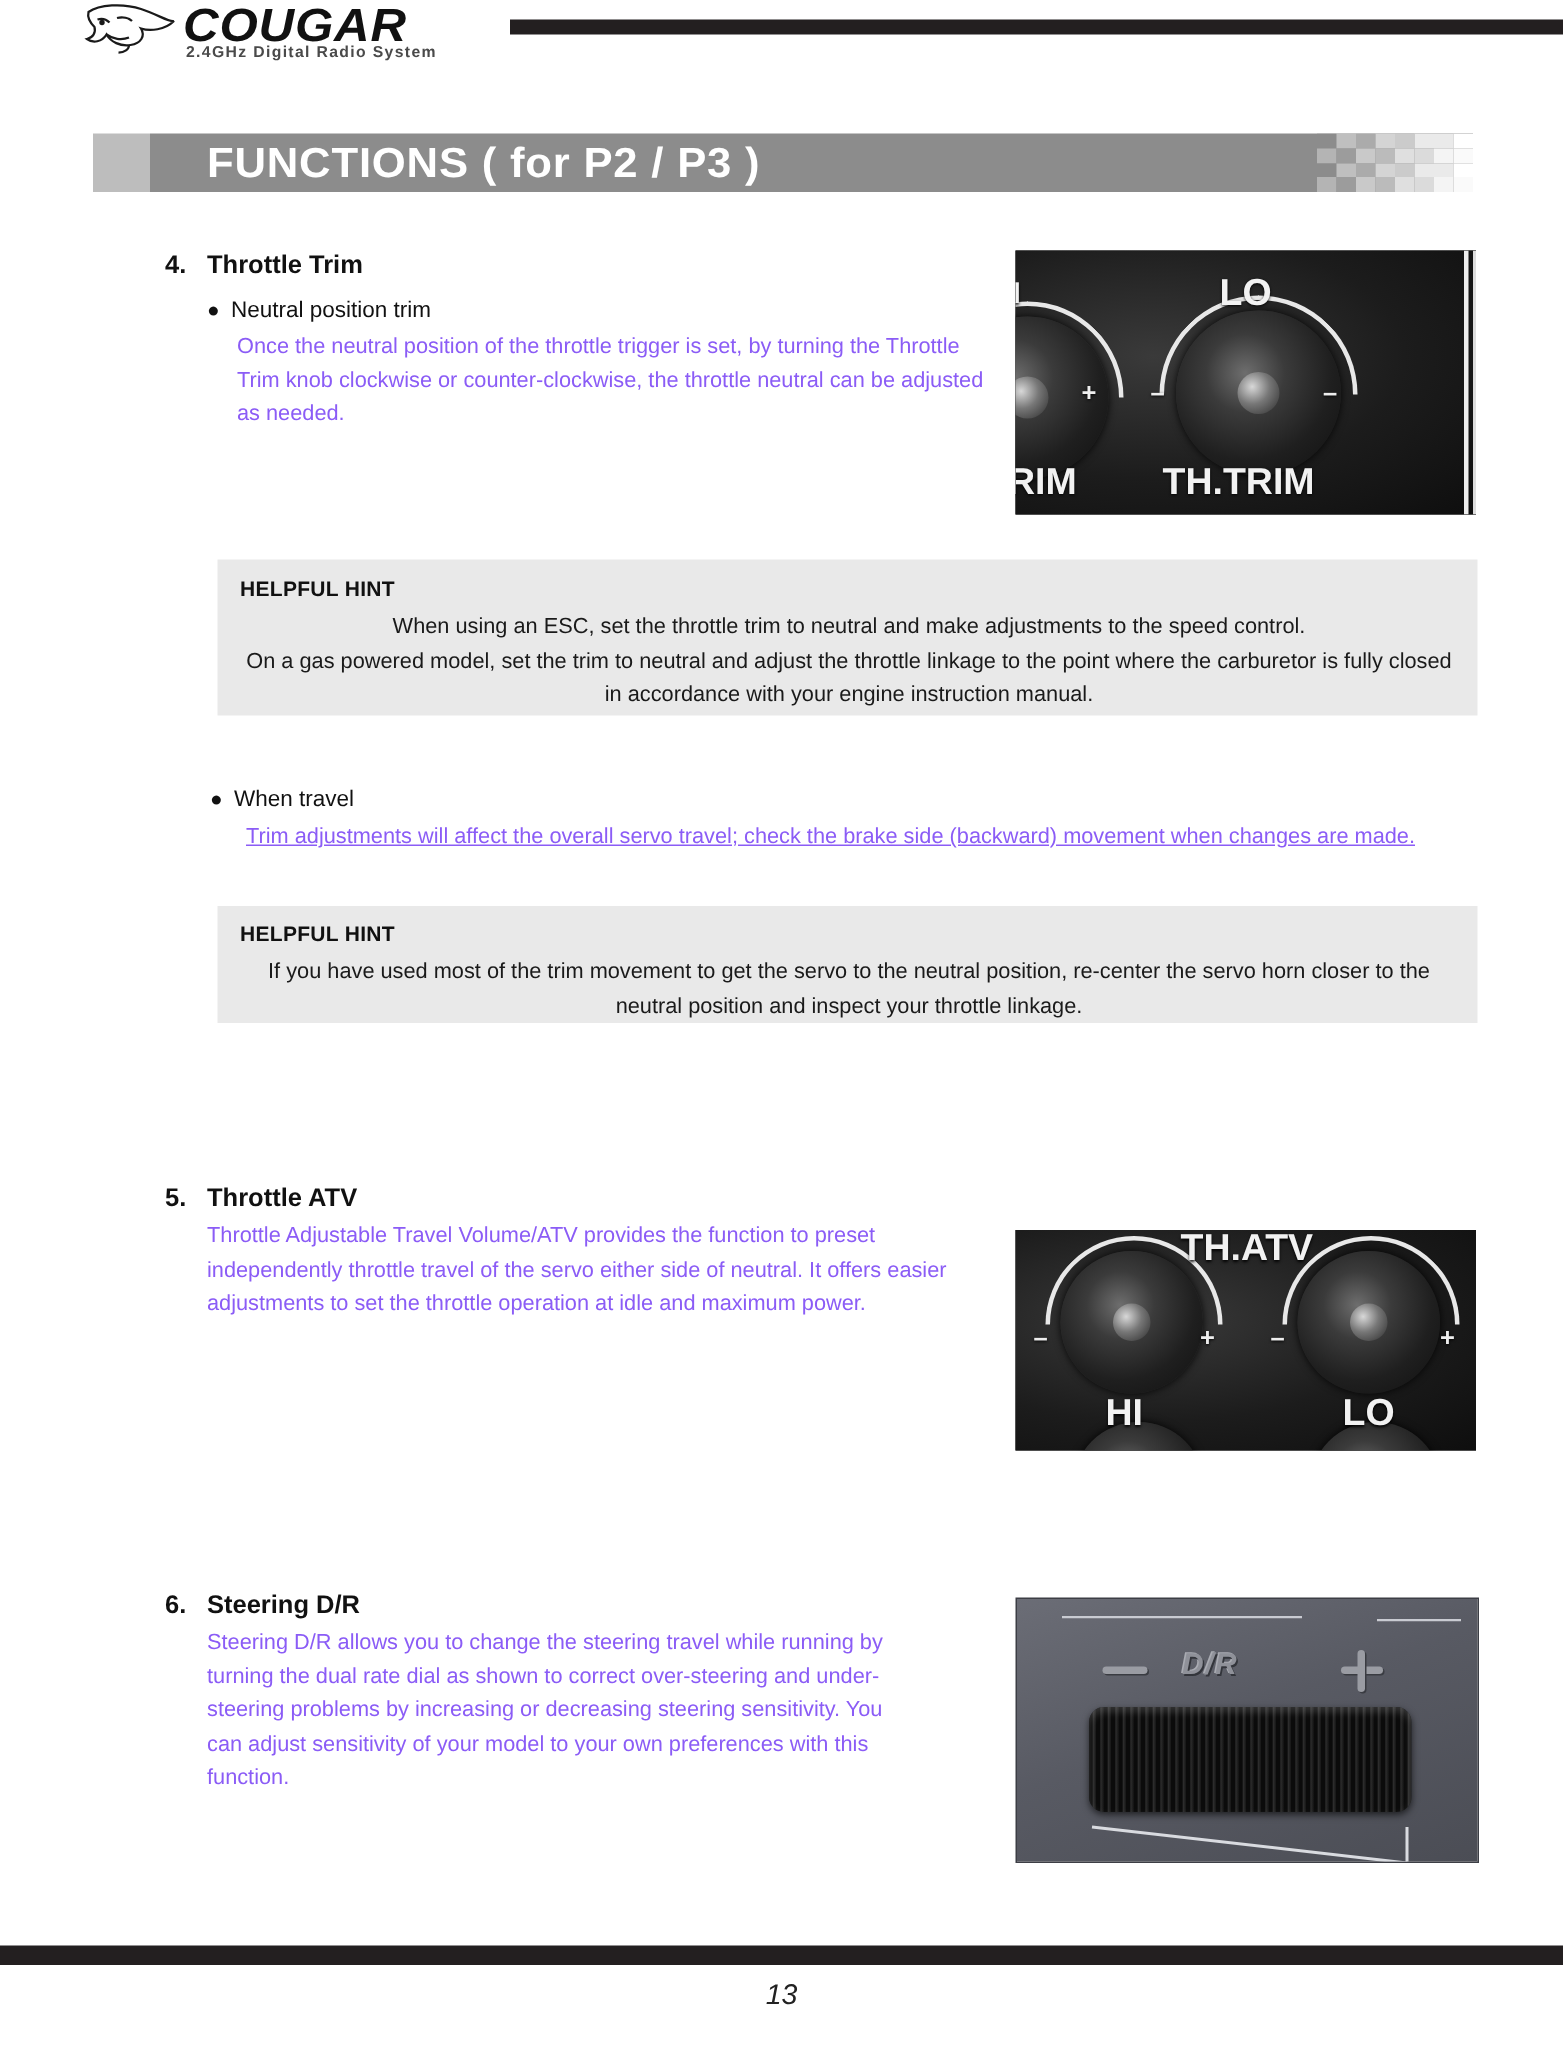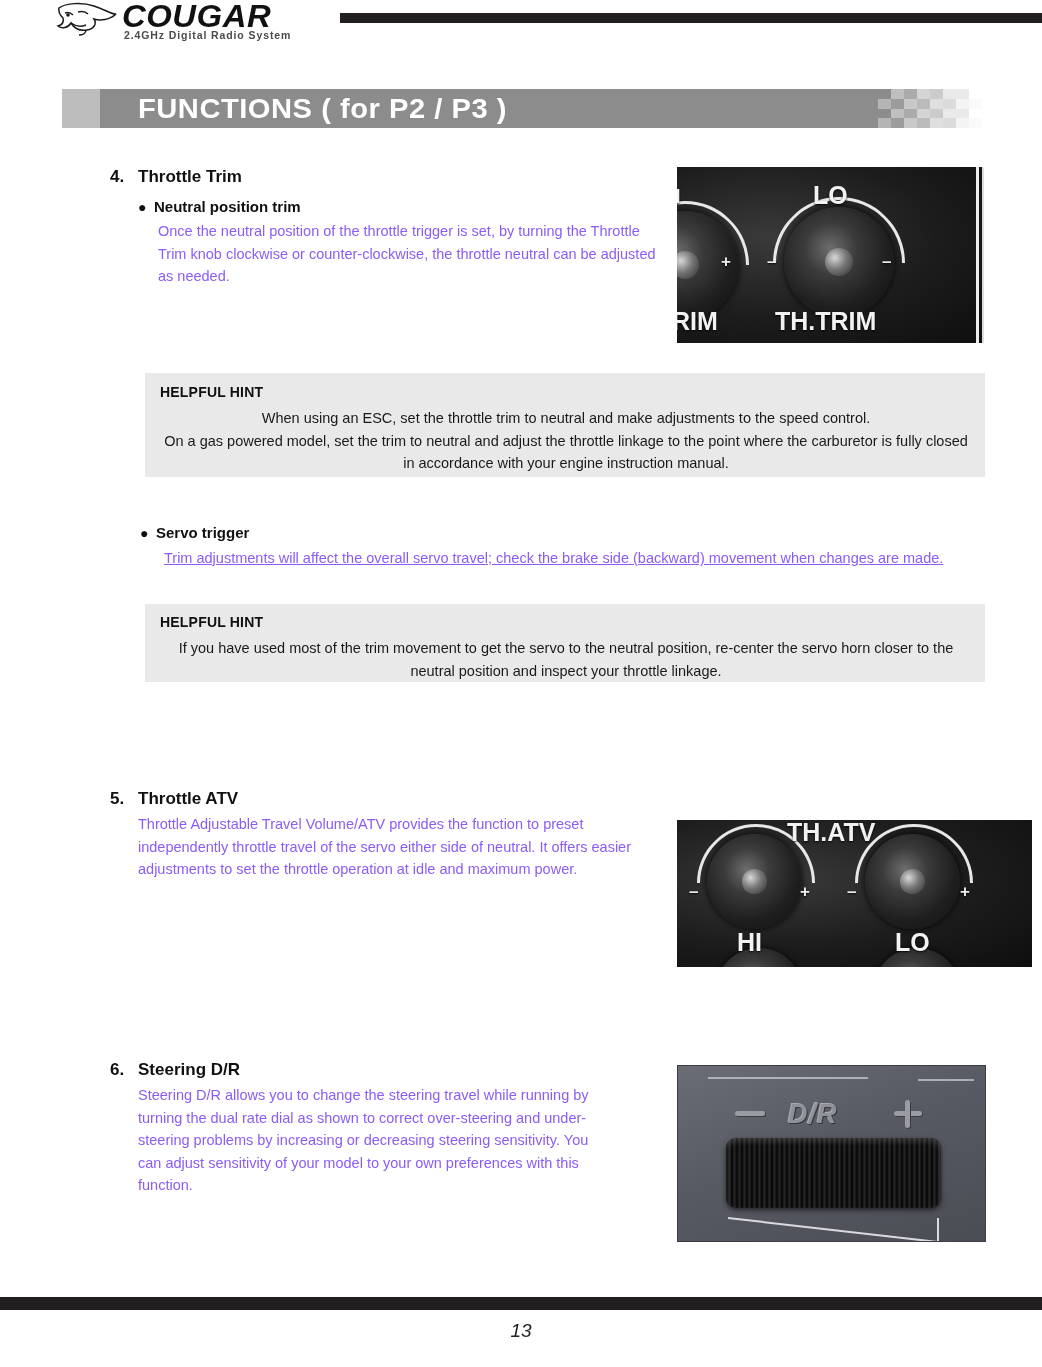--- a/index.html
+++ b/index.html
@@ -125,21 +125,21 @@
     color: #111111;
     white-space: nowrap;
   }
   .num-heading .num {
     display: inline-block;
     width: 28px;
   }
   .sub-bullet {
     position: absolute;
     font-size: 15px;
-    font-weight: bold;
+    font-weight: normal;
     color: #111111;
     white-space: nowrap;
   }
   .sub-bullet .dot {
     display: inline-block;
     width: 16px;
     font-size: 14px;
   }
   .body-text {
     position: absolute;
@@ -227,21 +227,21 @@
     width: 215px; height: 70px;
     border-radius: 10px;
     background:
       repeating-linear-gradient(90deg, #0b0b0b 0px, #0b0b0b 2px, #2c2c2c 3px, #111 5px),
       #101010;
     box-shadow: inset 0 3px 6px rgba(255,255,255,0.18), 0 2px 5px rgba(0,0,0,0.6);
   }
   #dr-label {
     position: absolute;
     left: 110px; top: 33px;
-    font-size: 27px;
+    font-size: 20px;
     font-weight: bold;
     font-style: italic;
     color: #8f9199;
     text-shadow: 1px 1px 0 #33353b, -1px -1px 0 #a9abb2;
     letter-spacing: 1px;
   }
   #dr-minus {
     position: absolute;
     left: 57px; top: 45px;
     width: 30px; height: 5px;
@@ -372,34 +372,34 @@
   <div style="position:absolute; right:5px; top:0; width:3px; height:176px; background:#eee;"></div>
   <div style="position:absolute; right:0px; top:0; width:2px; height:176px; background:#ddd;"></div>
 </div>
 
 <div class="hint-box" style="left:145px; top:373px; width:840px; height:104px;"></div>
 <div class="hint-title" style="left:160px; top:384px;">HELPFUL HINT</div>
 <div class="hint-body" style="left:160px; top:407px; width:812px; white-space:pre-line;">When using an ESC, set the throttle trim to neutral and make adjustments to the speed control.
 On a gas powered model, set the trim to neutral and adjust the throttle linkage to the point where the carburetor is fully closed in accordance with your engine instruction manual.</div>
 
 <div class="sub-bullet" style="left:140px; top:524px;">
-  <span class="dot">●</span><span>Servo trigger</span>
+  <span class="dot">●</span><span>When travel</span>
 </div>
 <div class="body-text" style="left:164px; top:547px; width:818px;text-decoration:underline;">Trim adjustments will affect the overall servo travel; check the brake side (backward) movement when changes are made.</div>
 
 <div class="hint-box" style="left:145px; top:604px; width:840px; height:78px;"></div>
 <div class="hint-title" style="left:160px; top:614px;">HELPFUL HINT</div>
 <div class="hint-body" style="left:160px; top:637px; width:812px;">If you have used most of the trim movement to get the servo to the neutral position, re-center the servo horn closer to the neutral position and inspect your throttle linkage.</div>
 
 <div class="num-heading" style="left:110px; top:789px;">
   <span class="num">5.</span><span>Throttle ATV</span>
 </div>
 <div class="body-text" style="left:138px; top:813px; width:512px;">Throttle Adjustable Travel Volume/ATV provides the function to preset independently throttle travel of the servo either side of neutral. It offers easier adjustments to set the throttle operation at idle and maximum power.</div>
 
-<div class="photo photo-dark" id="photo-th-atv" style="left:677px; top:820px; width:307px; height:147px;padding-left:48px;">
+<div class="photo photo-dark" id="photo-th-atv" style="left:677px; top:820px; width:307px; height:147px;">
   <div class="knob" style="left:30px; top:14px; width:95px; height:95px;"></div>
   <div class="knob-arc" style="left:20px; top:4px; width:112px; height:112px;"></div>
   <div class="knob" style="left:188px; top:14px; width:95px; height:95px;"></div>
   <div class="knob-arc" style="left:178px; top:4px; width:112px; height:112px;"></div>
 
   <div class="knob" style="left:38px; top:128px; width:88px; height:88px;"></div>
   <div class="knob" style="left:196px; top:128px; width:88px; height:88px;"></div>
 
   <div class="photo-label" style="left:110px; top:-2px; font-size:25px;">TH.ATV</div>
   <div class="photo-sign" style="left:12px; top:62px;">–</div>

